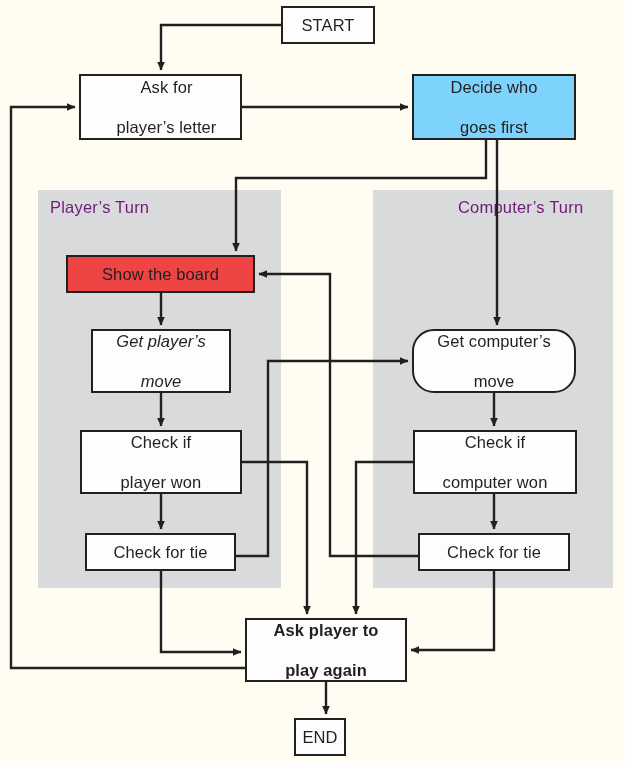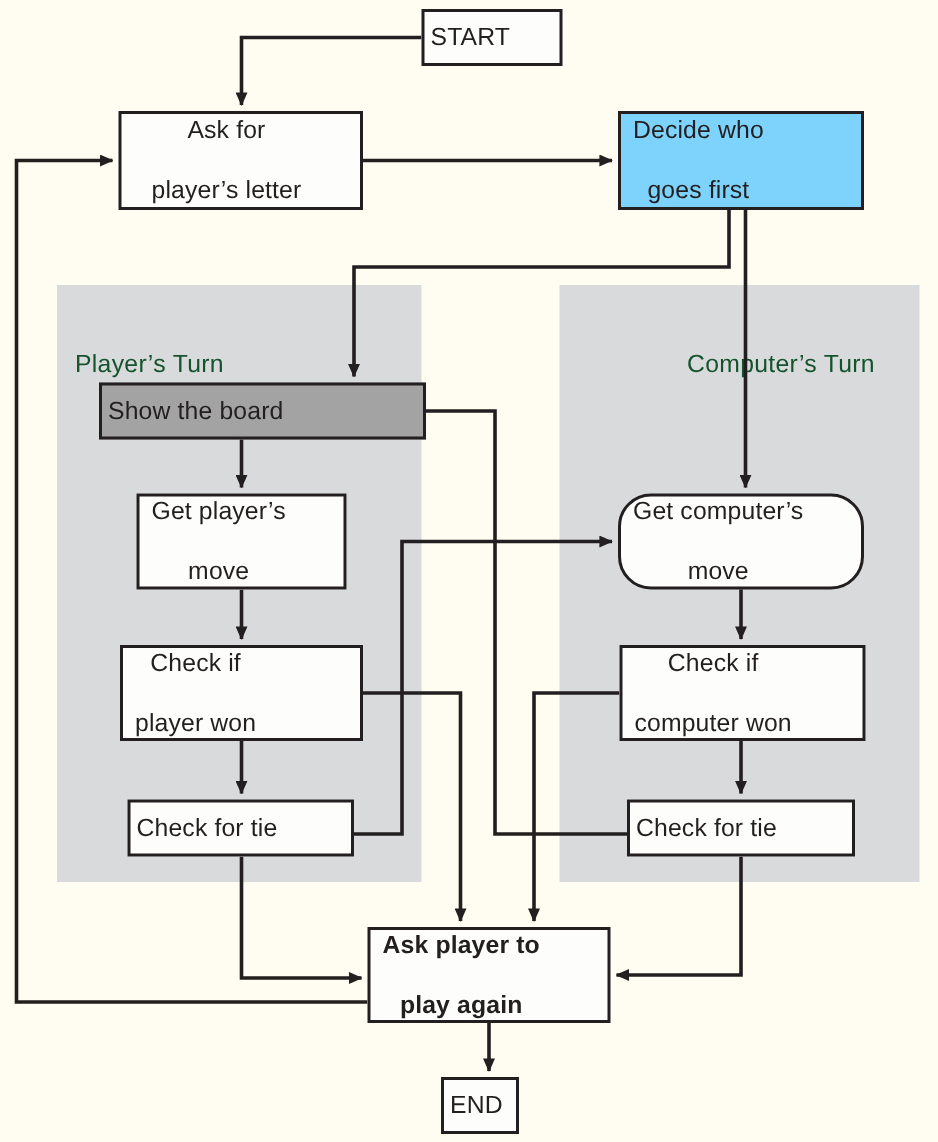--- a/index.html
+++ b/index.html
@@ -24,32 +24,32 @@
     width: 625px;
     height: 761px;
   }
   .panel {
     position: absolute;
     background: #d9dadc;
   }
   .panel-label {
     position: absolute;
     font-size: 16.5px;
-    color: #14532d;
+    color: #701a75;
     letter-spacing: 0.2px;
     white-space: nowrap;
-    margin-top: 36px;
   }
   .node {
     position: absolute;
     box-sizing: border-box;
     background: #fdfdfb;
     border: 2.4px solid #231f20;
     display: flex;
     align-items: center;
+    justify-content: center;
     text-align: center;
     font-size: 16.5px;
     line-height: 1.22;
     color: #231f20;
     letter-spacing: 0.1px;
   }
   .node span { display: block; padding: 0 4px; }
 </style>
 </head>
 <body>
@@ -110,25 +110,25 @@
   </div>
 
   <div class="node" id="node-ask-letter" style="left: 79px; top: 74px; width: 163px; height: 66px; background: rgb(253, 253, 251); border-color: rgb(35, 31, 32); padding-left: 12px;">
     <span><span>Ask for</span><br><span>player’s letter</span></span>
   </div>
 
   <div class="node" id="node-decide-first" style="left: 412px; top: 74px; width: 164px; height: 66px; background: #7dd3fc; border-color: rgb(35, 31, 32);">
     <span><span>Decide who</span><br><span>goes first</span></span>
   </div>
 
-  <div class="node" id="node-show-board" style="left: 66px; top: 255px; width: 218px; height: 38px; background: #a3a3a3; border-color: rgb(35, 31, 32);">
+  <div class="node" id="node-show-board" style="left: 66px; top: 255px; width: 189px; height: 38px; background: #ef4444; border-color: rgb(35, 31, 32);">
     <span>Show the board</span>
   </div>
 
-  <div class="node" id="node-get-player-move" style="left: 91px; top: 329px; width: 140px; height: 64px; background: rgb(253, 253, 251); border-color: rgb(35, 31, 32);">
+  <div class="node" id="node-get-player-move" style="left: 91px; top: 329px; width: 140px; height: 64px; background: rgb(253, 253, 251); border-color: rgb(35, 31, 32); font-style: italic;">
     <span><span>Get player’s</span><br><span>move</span></span>
   </div>
 
   <div class="node" id="node-get-computer-move" style="left: 412px; top: 329px; width: 164px; height: 64px; background: rgb(253, 253, 251); border-color: rgb(35, 31, 32); border-radius: 22px;">
     <span><span>Get computer’s</span><br><span>move</span></span>
   </div>
 
   <div class="node" id="node-check-player-won" style="left: 80px; top: 430px; width: 162px; height: 64px; background: rgb(253, 253, 251); border-color: rgb(35, 31, 32);">
     <span><span>Check if</span><br><span>player won</span></span>
   </div>

